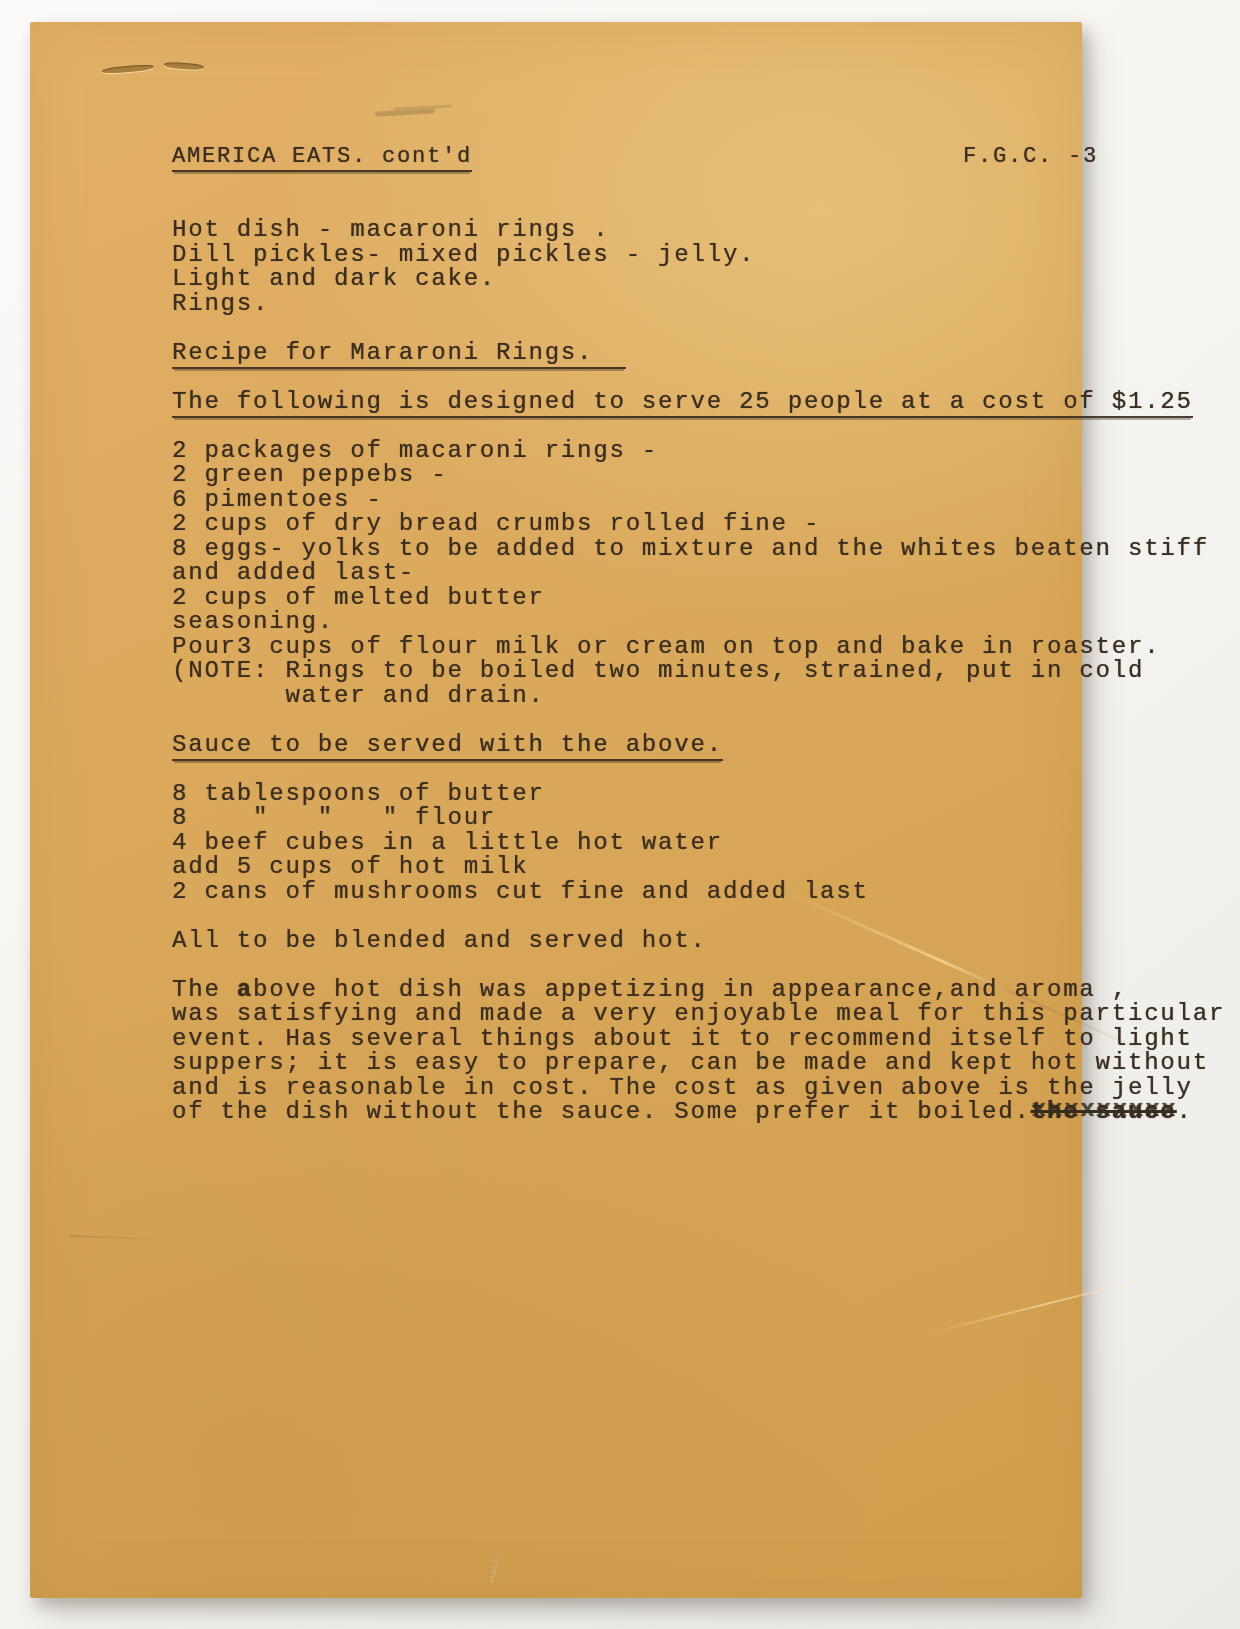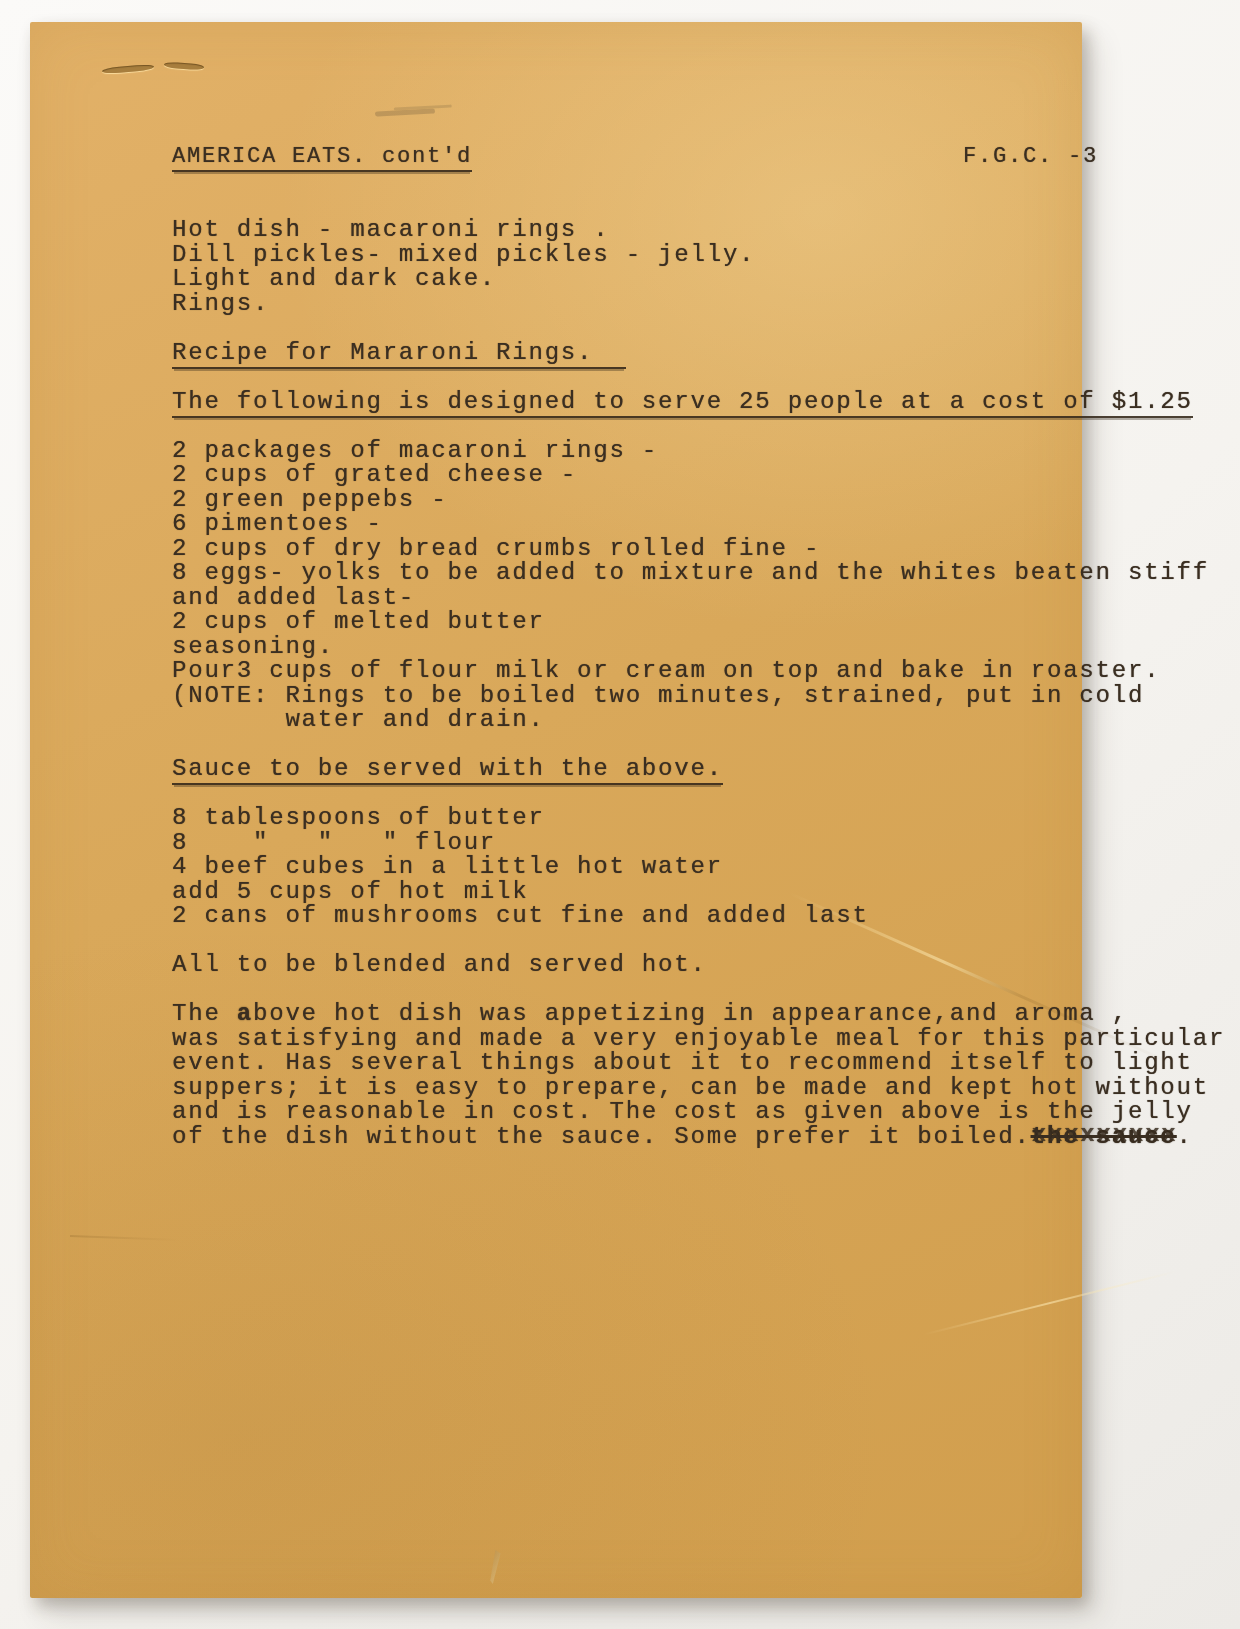--- a/index.html
+++ b/index.html
@@ -76,21 +76,20 @@
       <div class="line"><span>Hot dish - macaroni rings .</span></div>
       <div class="line"><span>Dill pickles- mixed pickles - jelly.</span></div>
       <div class="line"><span>Light and dark cake.</span></div>
       <div class="line"><span>Rings.</span></div>
       <div class="line"><span></span></div>
       <div class="line"><span class="u">Recipe for Mararoni Rings.  </span></div>
       <div class="line"><span></span></div>
       <div class="line"><span class="u">The following is designed to serve 25 people at a cost of $1.25</span></div>
       <div class="line"><span></span></div>
       <div class="line"><span>2 packages of macaroni rings -</span></div>
-      <div class="line"><span>2 cups of grated cheese -</span></div>
       <div class="line"><span>2 green peppebs -</span></div>
       <div class="line"><span>6 pimentoes -</span></div>
       <div class="line"><span>2 cups of dry bread crumbs rolled fine -</span></div>
       <div class="line"><span>8 eggs- yolks to be added to mixture and the whites beaten stiff</span></div>
       <div class="line"><span>and added last-</span></div>
       <div class="line"><span>2 cups of melted butter</span></div>
       <div class="line"><span>seasoning.</span></div>
       <div class="line"><span>Pour3 cups of flour milk or cream on top and bake in roaster.</span></div>
       <div class="line"><span>(NOTE: Rings to be boiled two minutes, strained, put in cold</span></div>
       <div class="line"><span>       water and drain.</span></div>

